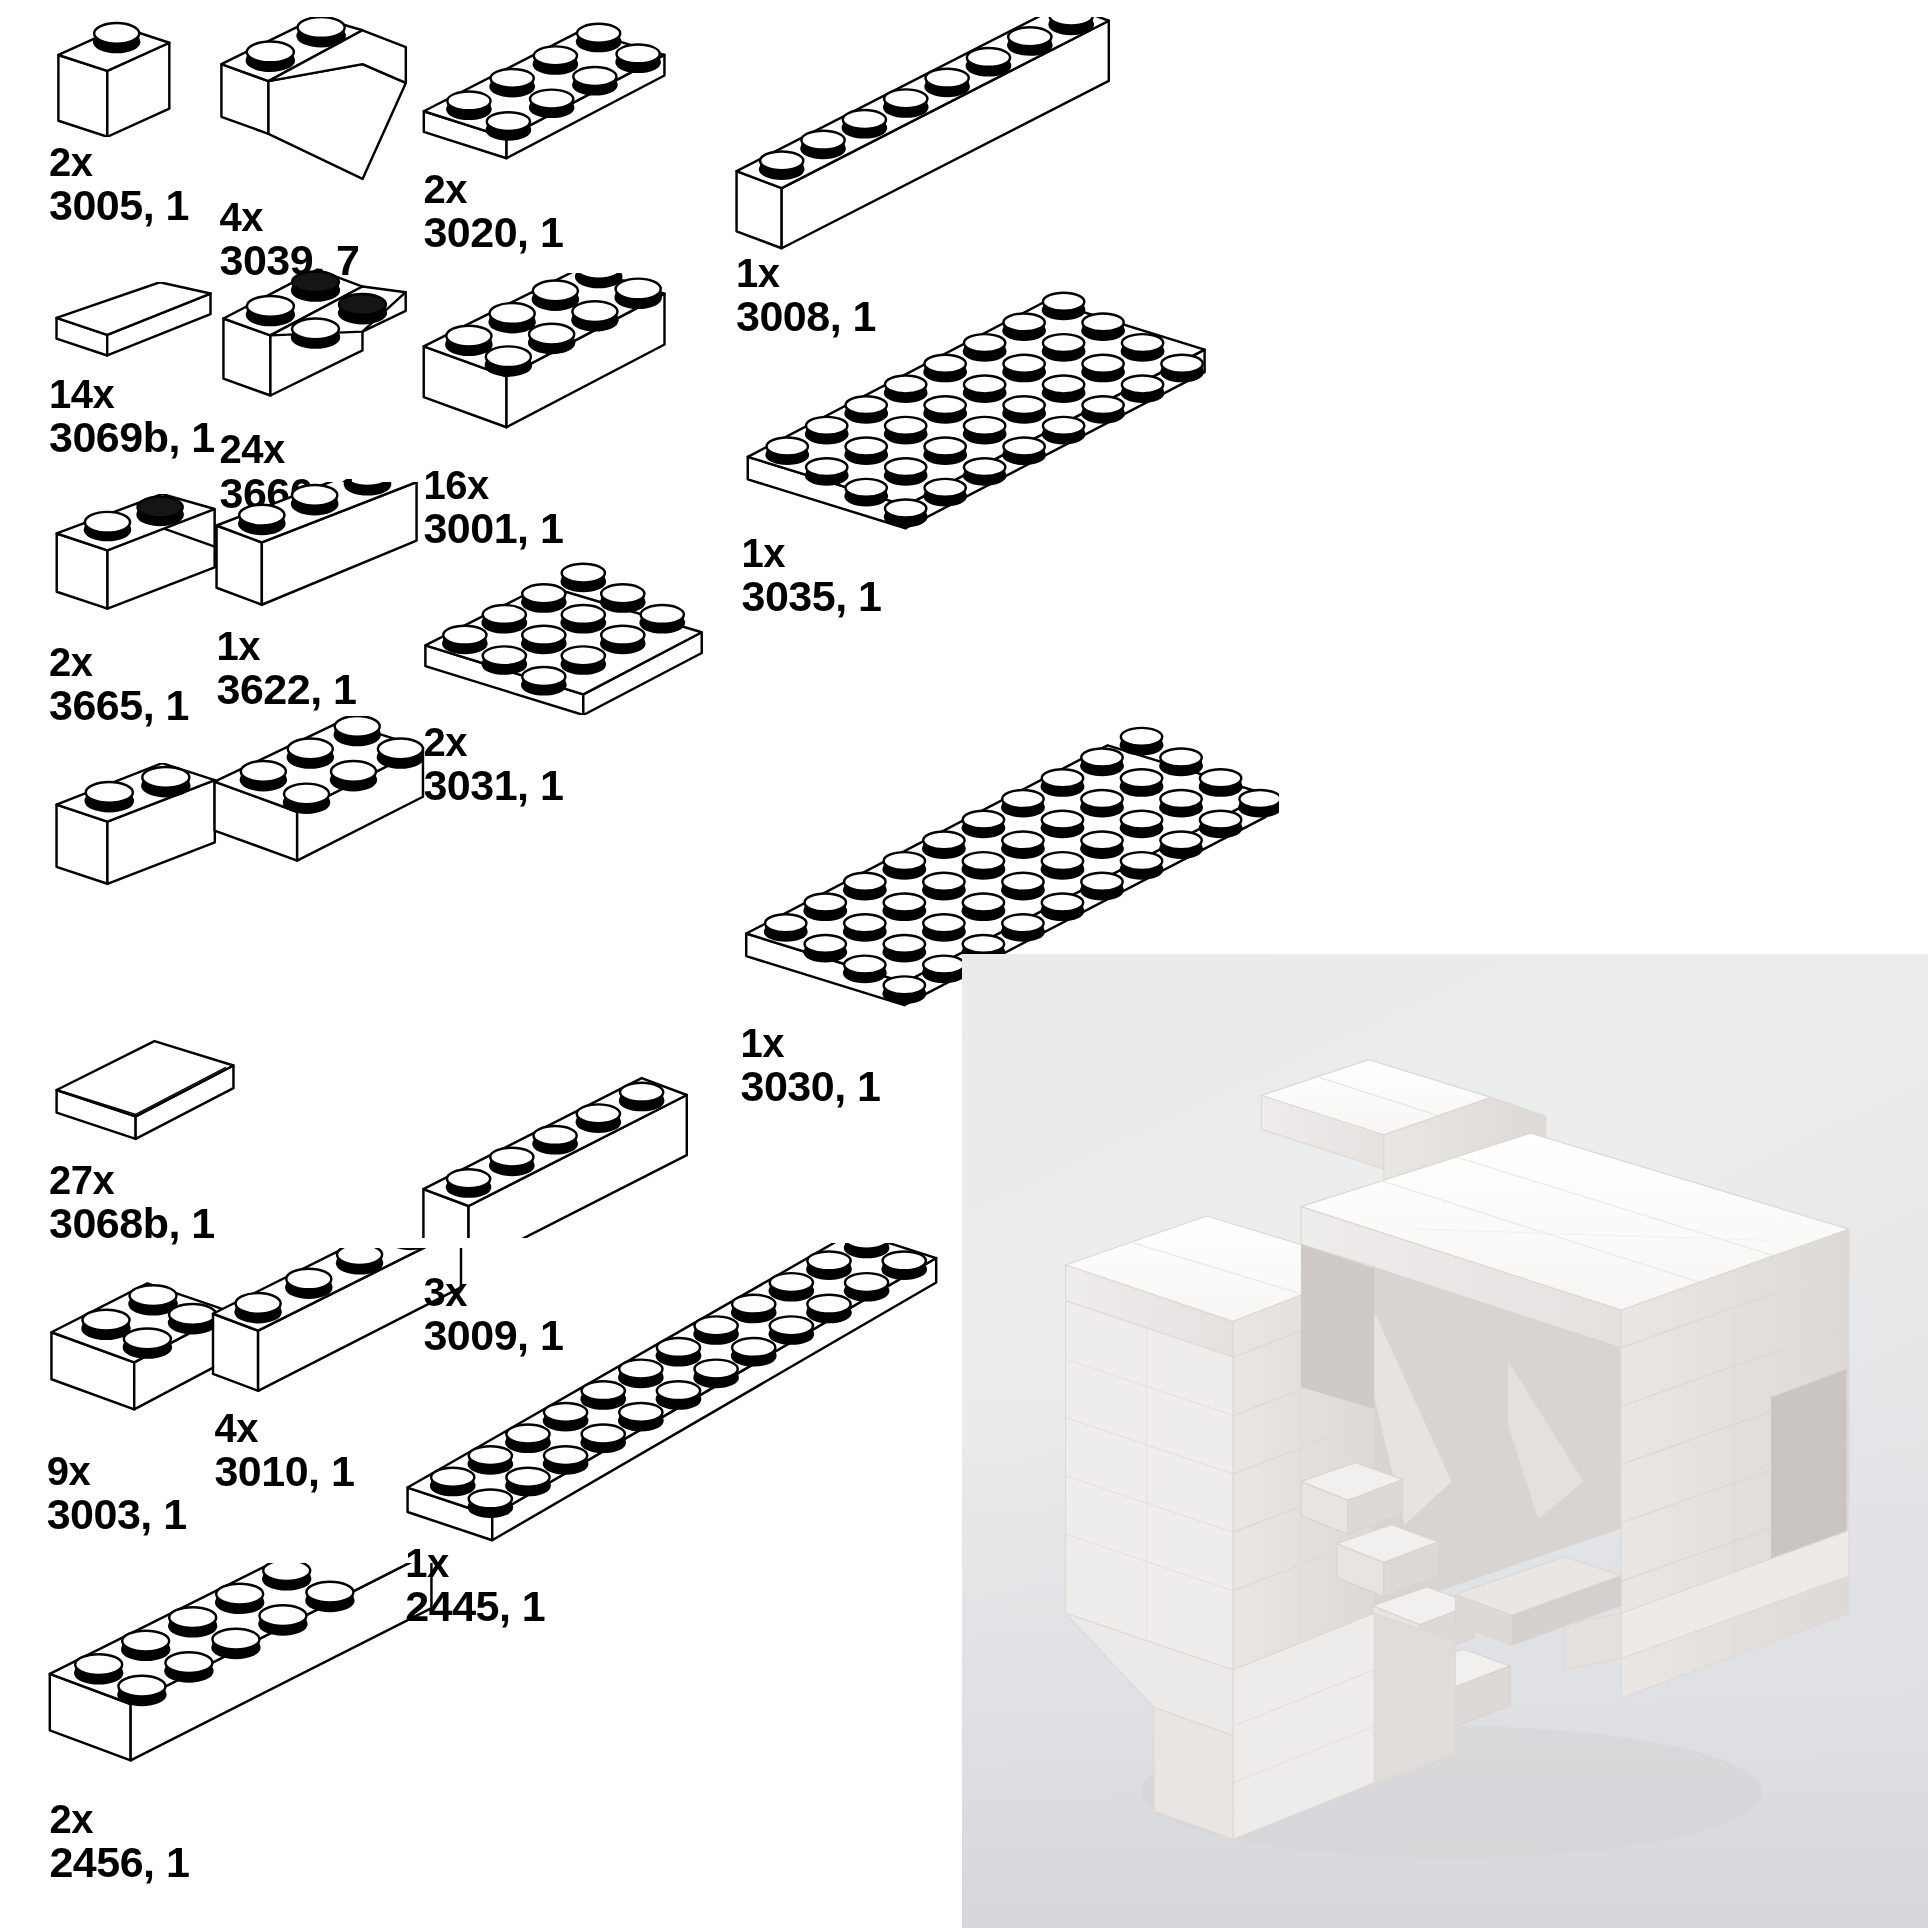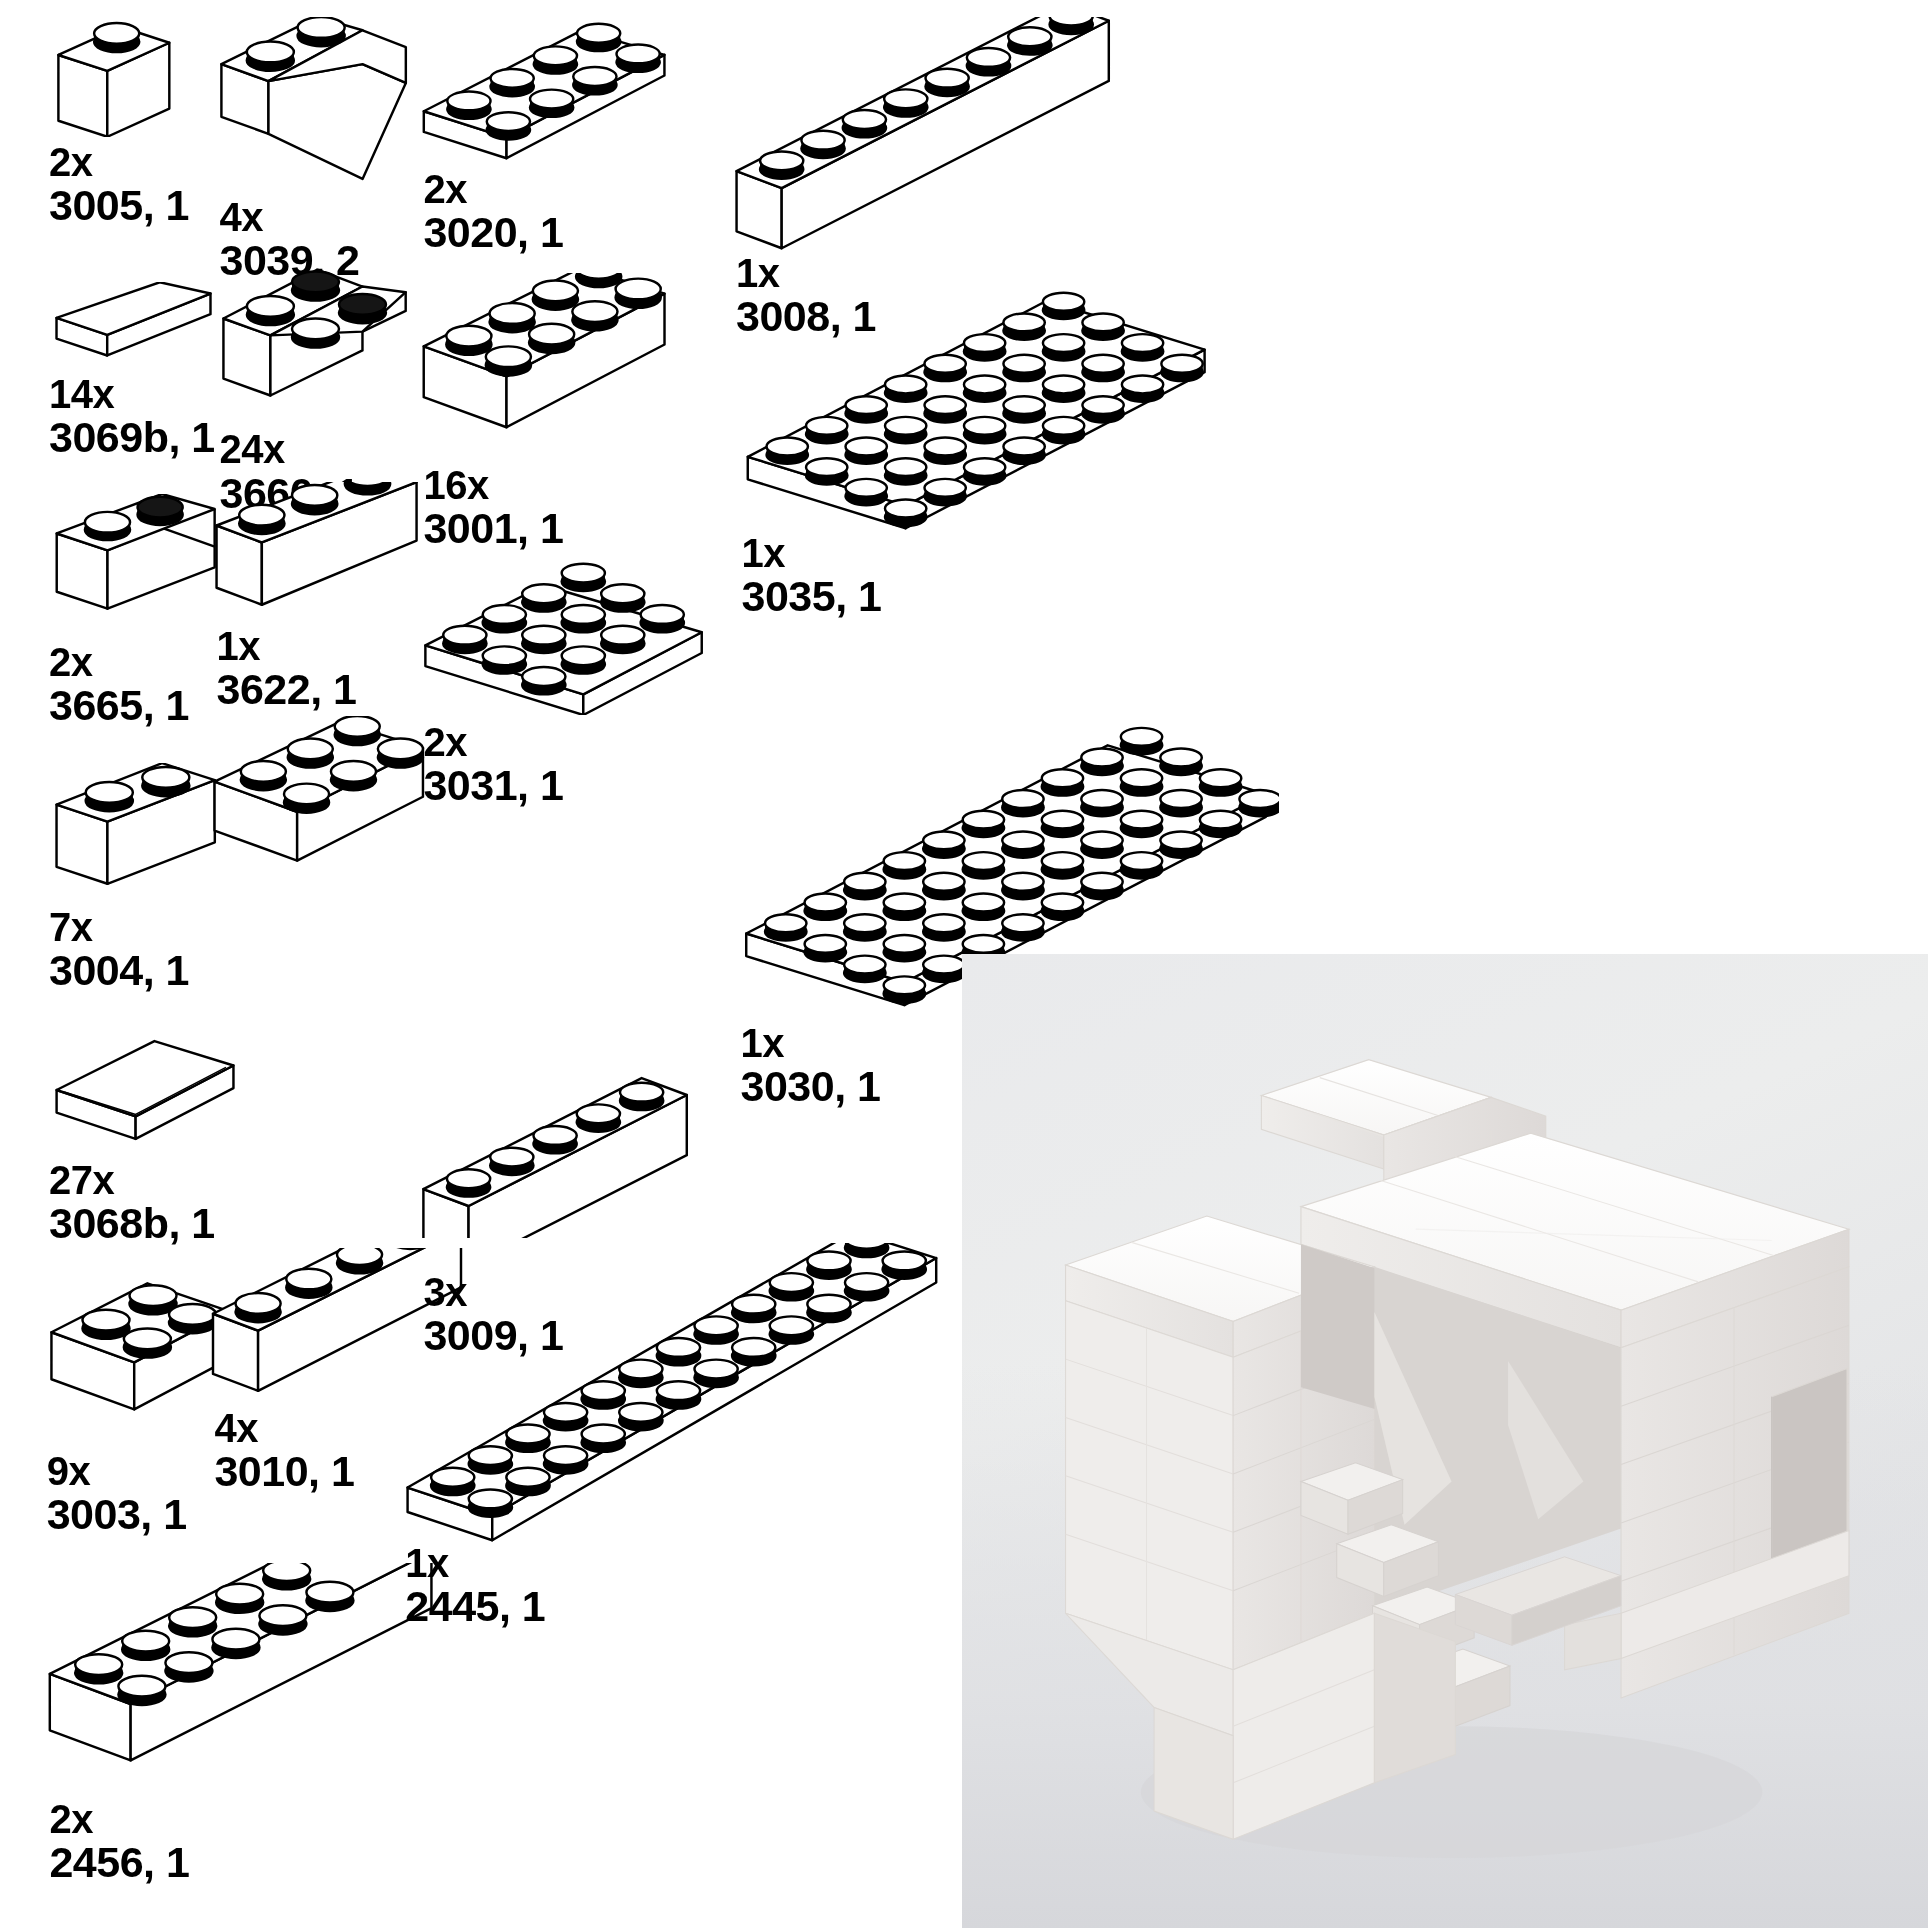--- a/index.html
+++ b/index.html
@@ -128,24 +128,20 @@
           <path d="M62 62 L62 128 L176 84 L176 18 Z"></path>
           <path d="M8 44 L62 62 L176 18 L120 0 Z"></path>
           <ellipse cx="64" cy="40" rx="25" ry="11" fill="#fff"></ellipse>
           <path d="M39 40 a25 11 0 0 0 50 0 l0 -9 a25 11 0 0 1 -50 0 Z" fill="#000" stroke="none"></path>
           <ellipse cx="64" cy="31" rx="25" ry="11" fill="#fff"></ellipse>
           <ellipse cx="124" cy="24" rx="25" ry="11" fill="#fff"></ellipse>
           <path d="M99 24 a25 11 0 0 0 50 0 l0 -9 a25 11 0 0 1 -50 0 Z" fill="#000" stroke="none"></path>
           <ellipse cx="124" cy="15" rx="25" ry="11" fill="#fff"></ellipse>
         </g>
       </svg>
-    </div>
-    <div class="part-label" style="margin-top:5.6px;">
-      <span class="qty">7x</span>
-      <span class="pid">3004, 1</span>
     </div>
   </div>
 
   <div class="part" style="left:49px; top:1026px;">
     <div class="part-art" style="width:193px;height:127px;">
       <svg width="193" height="127" viewBox="0 0 205 135">
         <g fill="#fff" stroke="#000" stroke-width="2.6" stroke-linejoin="round">
           <path d="M8 68 L8 92 L92 120 L92 96 Z"></path>
           <path d="M92 96 L92 120 L196 66 L196 42 Z"></path>
           <path d="M8 68 L92 96 L196 42 L112 16 Z"></path>
@@ -247,21 +243,21 @@
           <path d="M37 46 a25 11 0 0 0 50 0 l0 -9 a25 11 0 0 1 -50 0 Z" fill="#000" stroke="none"></path>
           <ellipse cx="62" cy="37" rx="25" ry="11" fill="#fff"></ellipse>
           <ellipse cx="116" cy="20" rx="25" ry="11" fill="#fff"></ellipse>
           <path d="M91 20 a25 11 0 0 0 50 0 l0 -9 a25 11 0 0 1 -50 0 Z" fill="#000" stroke="none"></path>
           <ellipse cx="116" cy="11" rx="25" ry="11" fill="#fff"></ellipse>
         </g>
       </svg>
     </div>
     <div class="part-label" style="margin-top:0px;margin-left:7.5px;">
       <span class="qty">4x</span>
-      <span class="pid">3039, 2</span>
+      <span class="pid">3039, 7</span>
     </div>
   </div>
 
   <div class="part" style="left:212px; top:264px;">
     <div class="part-art" style="width:207px;height:155px;">
       <svg width="207" height="155" viewBox="0 0 220 165">
         <g fill="#fff" stroke="#000" stroke-width="2.6" stroke-linejoin="round">
           <path d="M12 58 L12 122 L62 140 L62 76 Z"></path>
           <path d="M62 76 L62 140 L160 92 L160 72 L206 50 L206 30 Z"></path>
           <path d="M12 58 L62 76 L160 24 L112 6 Z"></path>

